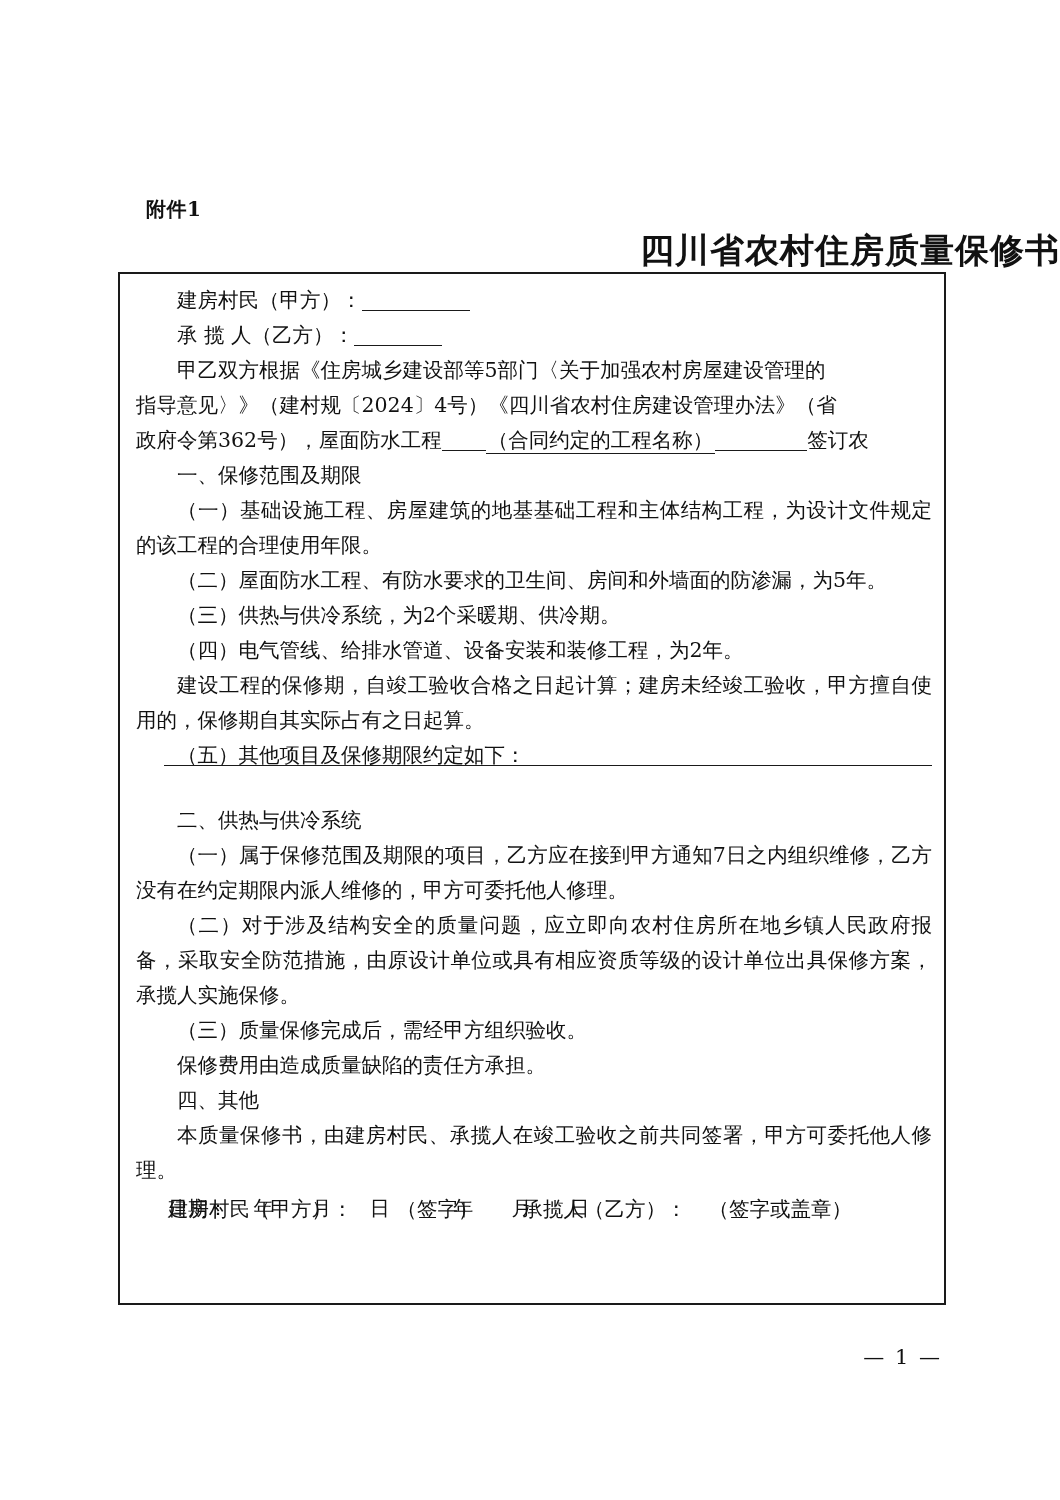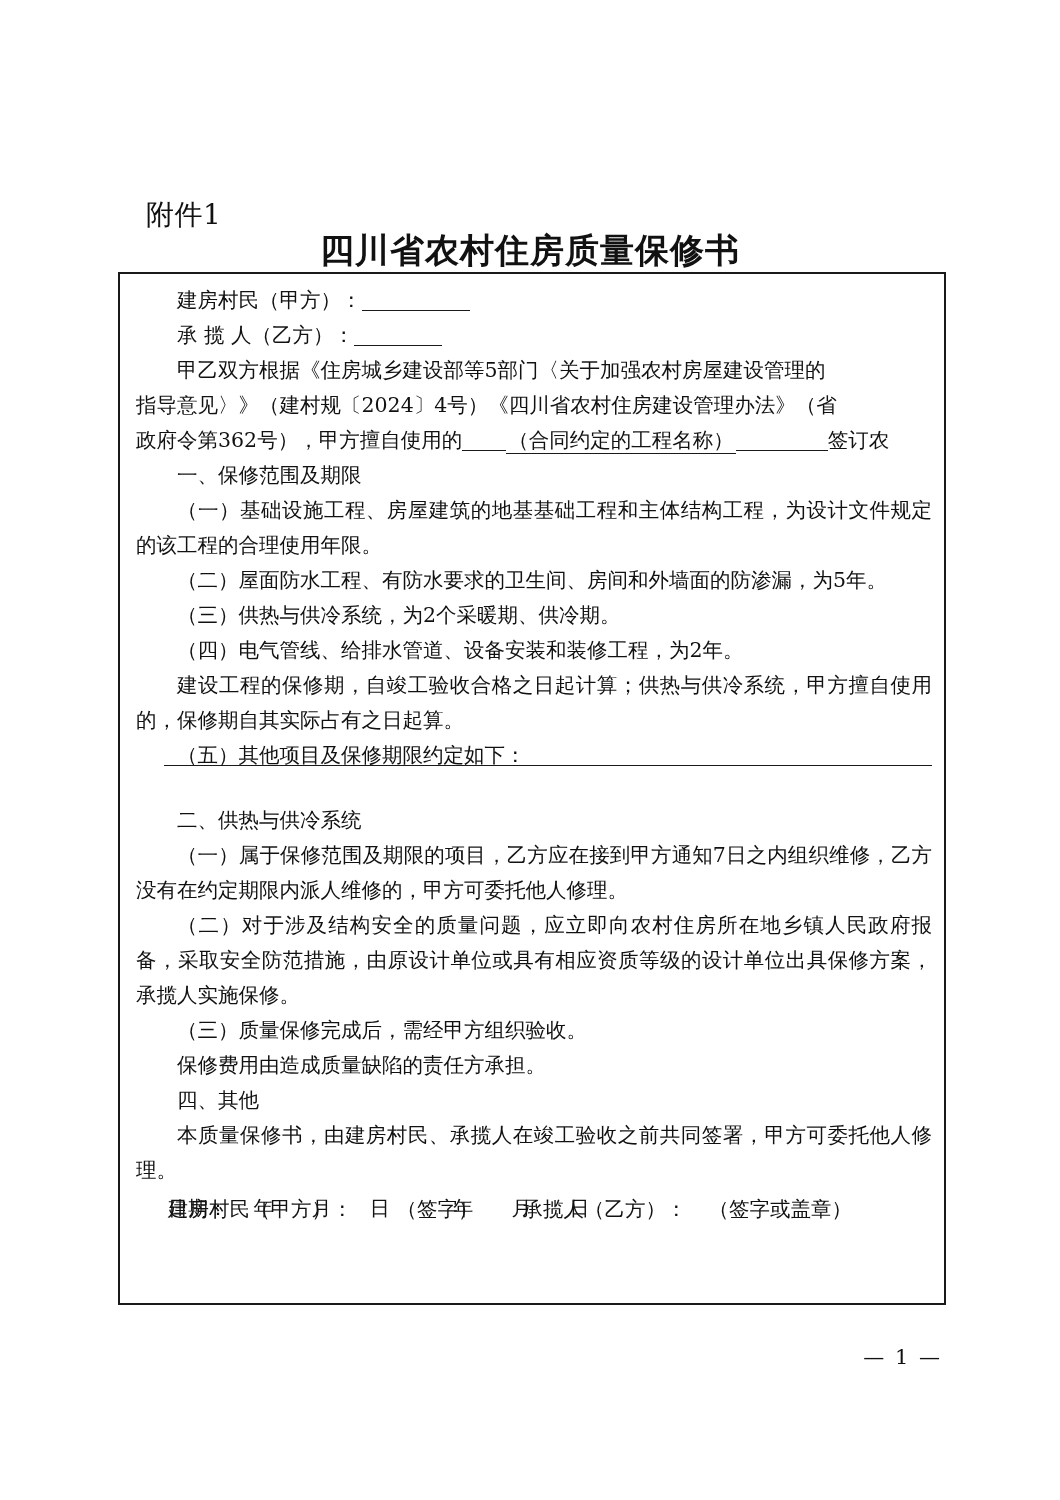--- a/index.html
+++ b/index.html
@@ -18,31 +18,31 @@
   .page {
     position: absolute;
     left: 0; top: 0;
     width: 1060px;
     height: 1500px;
   }
   .attachment-label {
     position: absolute;
     left: 134px;
     top: 196px;
-    font-size: 28px;
-    font-weight: normal;
+    font-size: 20px;
+    font-weight: bold;
     letter-spacing: 0.5px;
     padding-left: 12px;
   }
   .doc-title {
     position: absolute;
     left: 0;
     top: 228px;
     width: 1060px;
-    text-align: center;
+    text-align: right;
     font-size: 34px;
     font-weight: bold;
     letter-spacing: 1px;
   }
   .frame {
     position: absolute;
     left: 118px;
     top: 272px;
     width: 828px;
     height: 1033px;
@@ -131,29 +131,29 @@
       <span>建房村民（甲方）：</span><span class="blank-inline w-small"></span>
     </p>
 
     <p class="p indent1">
       <span>承 揽 人（乙方）：</span><span class="blank-inline w-small2"></span>
     </p>
 
     <p class="p indent1">甲乙双方根据《住房城乡建设部等5部门〈关于加强农村房屋建设管理的</p>
     <p class="p indent0">指导意见〉》（建村规〔2024〕4号）《四川省农村住房建设管理办法》（省</p>
     <p class="p indent0">
-      <span>政府令第362号），甲方擅自使用的</span><span class="u-pad-left"></span><span class="underline-text">（合同约定的工程名称）</span><span class="u-pad-right"></span><span>签订农</span>
+      <span>政府令第362号），屋面防水工程</span><span class="u-pad-left"></span><span class="underline-text">（合同约定的工程名称）</span><span class="u-pad-right"></span><span>签订农</span>
     </p>
 
     <p class="p indent1">一、保修范围及期限</p>
     <p class="p indent1">（一）基础设施工程、房屋建筑的地基基础工程和主体结构工程，为设计文件规定的该工程的合理使用年限。</p>
     <p class="p indent1">（二）屋面防水工程、有防水要求的卫生间、房间和外墙面的防渗漏，为5年。</p>
     <p class="p indent1">（三）供热与供冷系统，为2个采暖期、供冷期。</p>
     <p class="p indent1">（四）电气管线、给排水管道、设备安装和装修工程，为2年。</p>
-    <p class="p indent1">建设工程的保修期，自竣工验收合格之日起计算；供热与供冷系统，甲方擅自使用的，保修期自其实际占有之日起算。</p>
+    <p class="p indent1">建设工程的保修期，自竣工验收合格之日起计算；建房未经竣工验收，甲方擅自使用的，保修期自其实际占有之日起算。</p>
     <p class="p indent1">（五）其他项目及保修期限约定如下：</p>
 
     <p class="p indent1" style="height:30px;"></p>
 
     <p class="p indent1">二、供热与供冷系统</p>
     <p class="p indent1">（一）属于保修范围及期限的项目，乙方应在接到甲方通知7日之内组织维修，乙方没有在约定期限内派人维修的，甲方可委托他人修理。</p>
     <p class="p indent1">（二）对于涉及结构安全的质量问题，应立即向农村住房所在地乡镇人民政府报备，采取安全防范措施，由原设计单位或具有相应资质等级的设计单位出具保修方案，承揽人实施保修。</p>
     <p class="p indent1">（三）质量保修完成后，需经甲方组织验收。</p>
 
     <p class="p indent1">保修费用由造成质量缺陷的责任方承担。</p>

